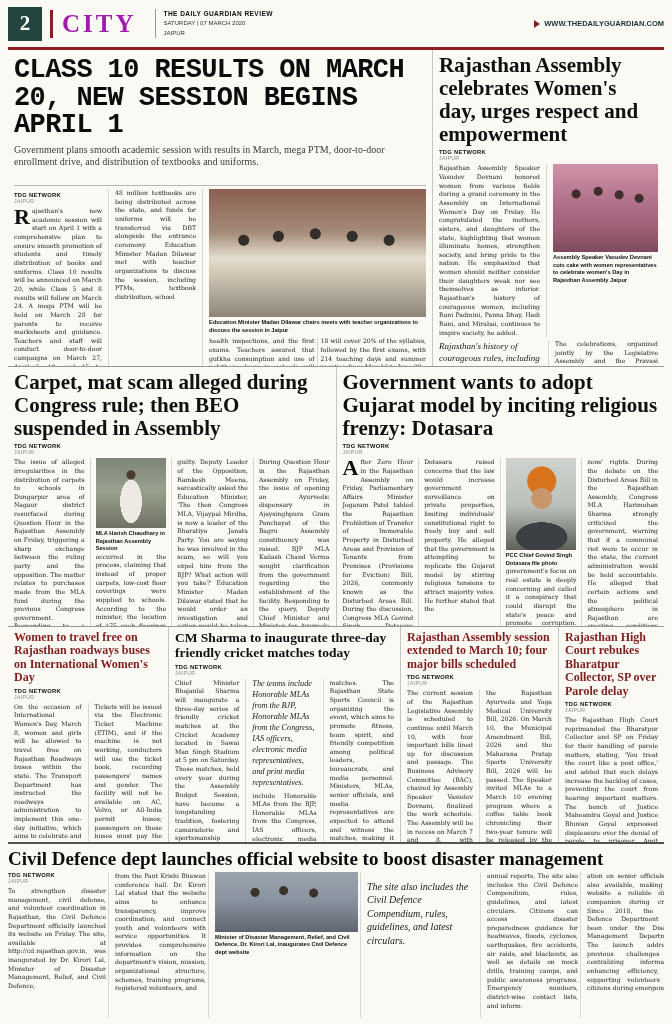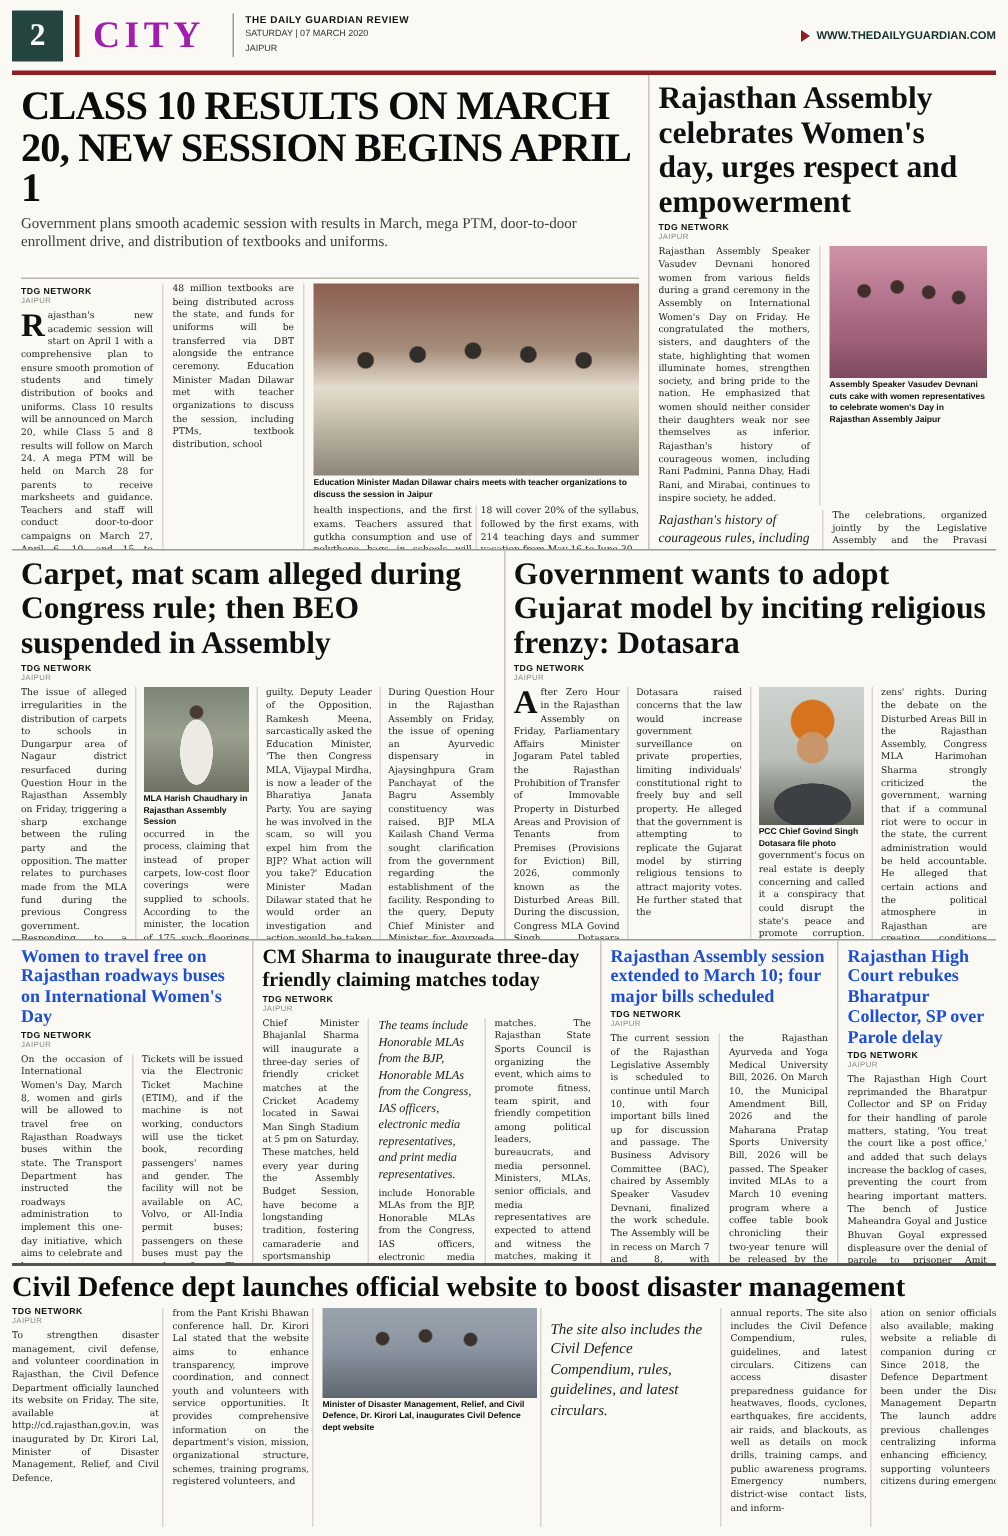--- a/index.html
+++ b/index.html
@@ -27,25 +27,25 @@
   .row > * + * { border-left:1px solid #c7c5bd; }
   .byline { font-family:"Liberation Sans", sans-serif; margin:3px 0 3px; }
   .byline .net { font-weight:bold; font-size:5.8px; letter-spacing:.3px; color:#111; }
   .byline .pl { font-size:5.2px; color:#8a8a84; letter-spacing:.3px; }
   .body-text { font-size:6.1px; line-height:1.42; text-align:justify; color:#26241f; }
   .dropcap::first-letter { float:left; font-family:"Liberation Serif", serif; font-weight:bold;
     font-size:22px; line-height:.82; padding:1px 2px 0 0; color:#111; }
   .caption { font-family:"Liberation Sans", sans-serif; font-weight:bold; font-size:5.7px; line-height:1.32;
     color:#111; margin-top:2px; }
   .quote-italic { font-family:"Liberation Serif", serif; font-style:italic; font-size:9px; line-height:1.34; color:#20201c; }
-  .h-lead { font-family:Liberation Serif, serif; font-weight:bold; font-size:27px; line-height:1.02;
+  .h-lead { font-family:Liberation Mono, monospace; font-weight:bold; font-size:27px; line-height:1.02;
     letter-spacing:-.6px; color:#0c0c0c; margin-top:3px; }
   .h-lg { font-family:"Liberation Serif", serif; font-weight:bold; font-size:21px; line-height:1.1; color:#101010; }
   .h-md { font-family:"Liberation Serif", serif; font-weight:bold; font-size:13.5px; line-height:1.1; color:#101010; }
-  .h-sm { font-family:"Liberation Serif", serif; font-weight:bold; font-size:12px; line-height:1.12; color:#1d4ed8; }
+  .h-sm { font-family:"Liberation Serif", serif; font-weight:bold; font-size:12px; line-height:1.12; color:#7f1d1d; }
   .h-banner { font-family:"Liberation Serif", serif; font-weight:bold; font-size:19px; line-height:1.05; color:#0c0c0c; margin:2px 0 3px; }
   .standfirst { font-family:"Liberation Serif", serif; font-size:10px; line-height:1.28; color:#3d3b36;
     margin:4px 0 3px; padding-bottom:16px; border-bottom:1px solid #b9b7af; }
   .flexrow { display:flex; gap:6px; margin-top:3px; }
   .flexrow > * { flex:1 1 0; min-width:0; }
   .flexrow > * + * { border-left:1px solid #d8d6ce; padding-left:6px; }
   .photo { width:100%; position:relative; overflow:hidden; background:#b9b2a6; }
   
   .photo-lead { height:128px; background:
     radial-gradient(circle at 16% 40%, #312d28 0 5px, transparent 6px),
@@ -225,21 +225,21 @@
         <div class="net">TDG NETWORK</div>
         <div class="pl">JAIPUR</div>
       </div>
       <div class="flexrow">
         <p class="body-text">On the occasion of International Women's Day, March 8, women and girls will be allowed to travel free on Rajasthan Roadways buses within the state. The Transport Department has instructed the roadways administration to implement this one-day initiative, which aims to celebrate and honor women across Rajasthan. The free travel facility will apply to ordinary and express buses operating within Rajasthan. If a bus travels beyond the state, the journey up to the Rajasthan border will be free.</p>
         <p class="body-text">Tickets will be issued via the Electronic Ticket Machine (ETIM), and if the machine is not working, conductors will use the ticket book, recording passengers' names and gender. The facility will not be available on AC, Volvo, or All-India permit buses; passengers on these buses must pay the regular fare. The initiative will start at 12:00 midnight on March 8 and continue until 11:59 pm. This special facility is part of the state's efforts to recognize and empower women.</p>
       </div>
     </article>
 
     <article class="s2">
-      <h3 class="h-md">CM Sharma to inaugurate three-day friendly claiming matches today</h3>
+      <h3 class="h-md">CM Sharma to inaugurate three-day friendly cricket matches today</h3>
       <div class="byline">
         <div class="net">TDG NETWORK</div>
         <div class="pl">JAIPUR</div>
       </div>
       <div class="flexrow">
         <p class="body-text">Chief Minister Bhajanlal Sharma will inaugurate a three-day series of friendly cricket matches at the Cricket Academy located in Sawai Man Singh Stadium at 5 pm on Saturday. These matches, held every year during the Assembly Budget Session, have become a longstanding tradition, fostering camaraderie and sportsmanship among participants. Dr. Neeraj K. Pawan, Secretary to the Government, Youth Affairs and Sports Department, and Chairman of the Rajasthan State Sports Council, said a total of five teams will participate in the event. The teams</p>
         <div>
           <p class="quote-italic" style="font-size:8.2px; margin-bottom:3px;">The teams include Honorable MLAs from the BJP, Honorable MLAs from the Congress, IAS officers, electronic media representatives, and print media representatives.</p>
           <p class="body-text">include Honorable MLAs from the BJP, Honorable MLAs from the Congress, IAS officers, electronic media representatives, and print media representatives. The event will span three days, from March 7th to March 9th, featuring four matches. One match will be held on each of the first two days, while the final day will host two matches, including the finale and decisive</p>
         </div>

